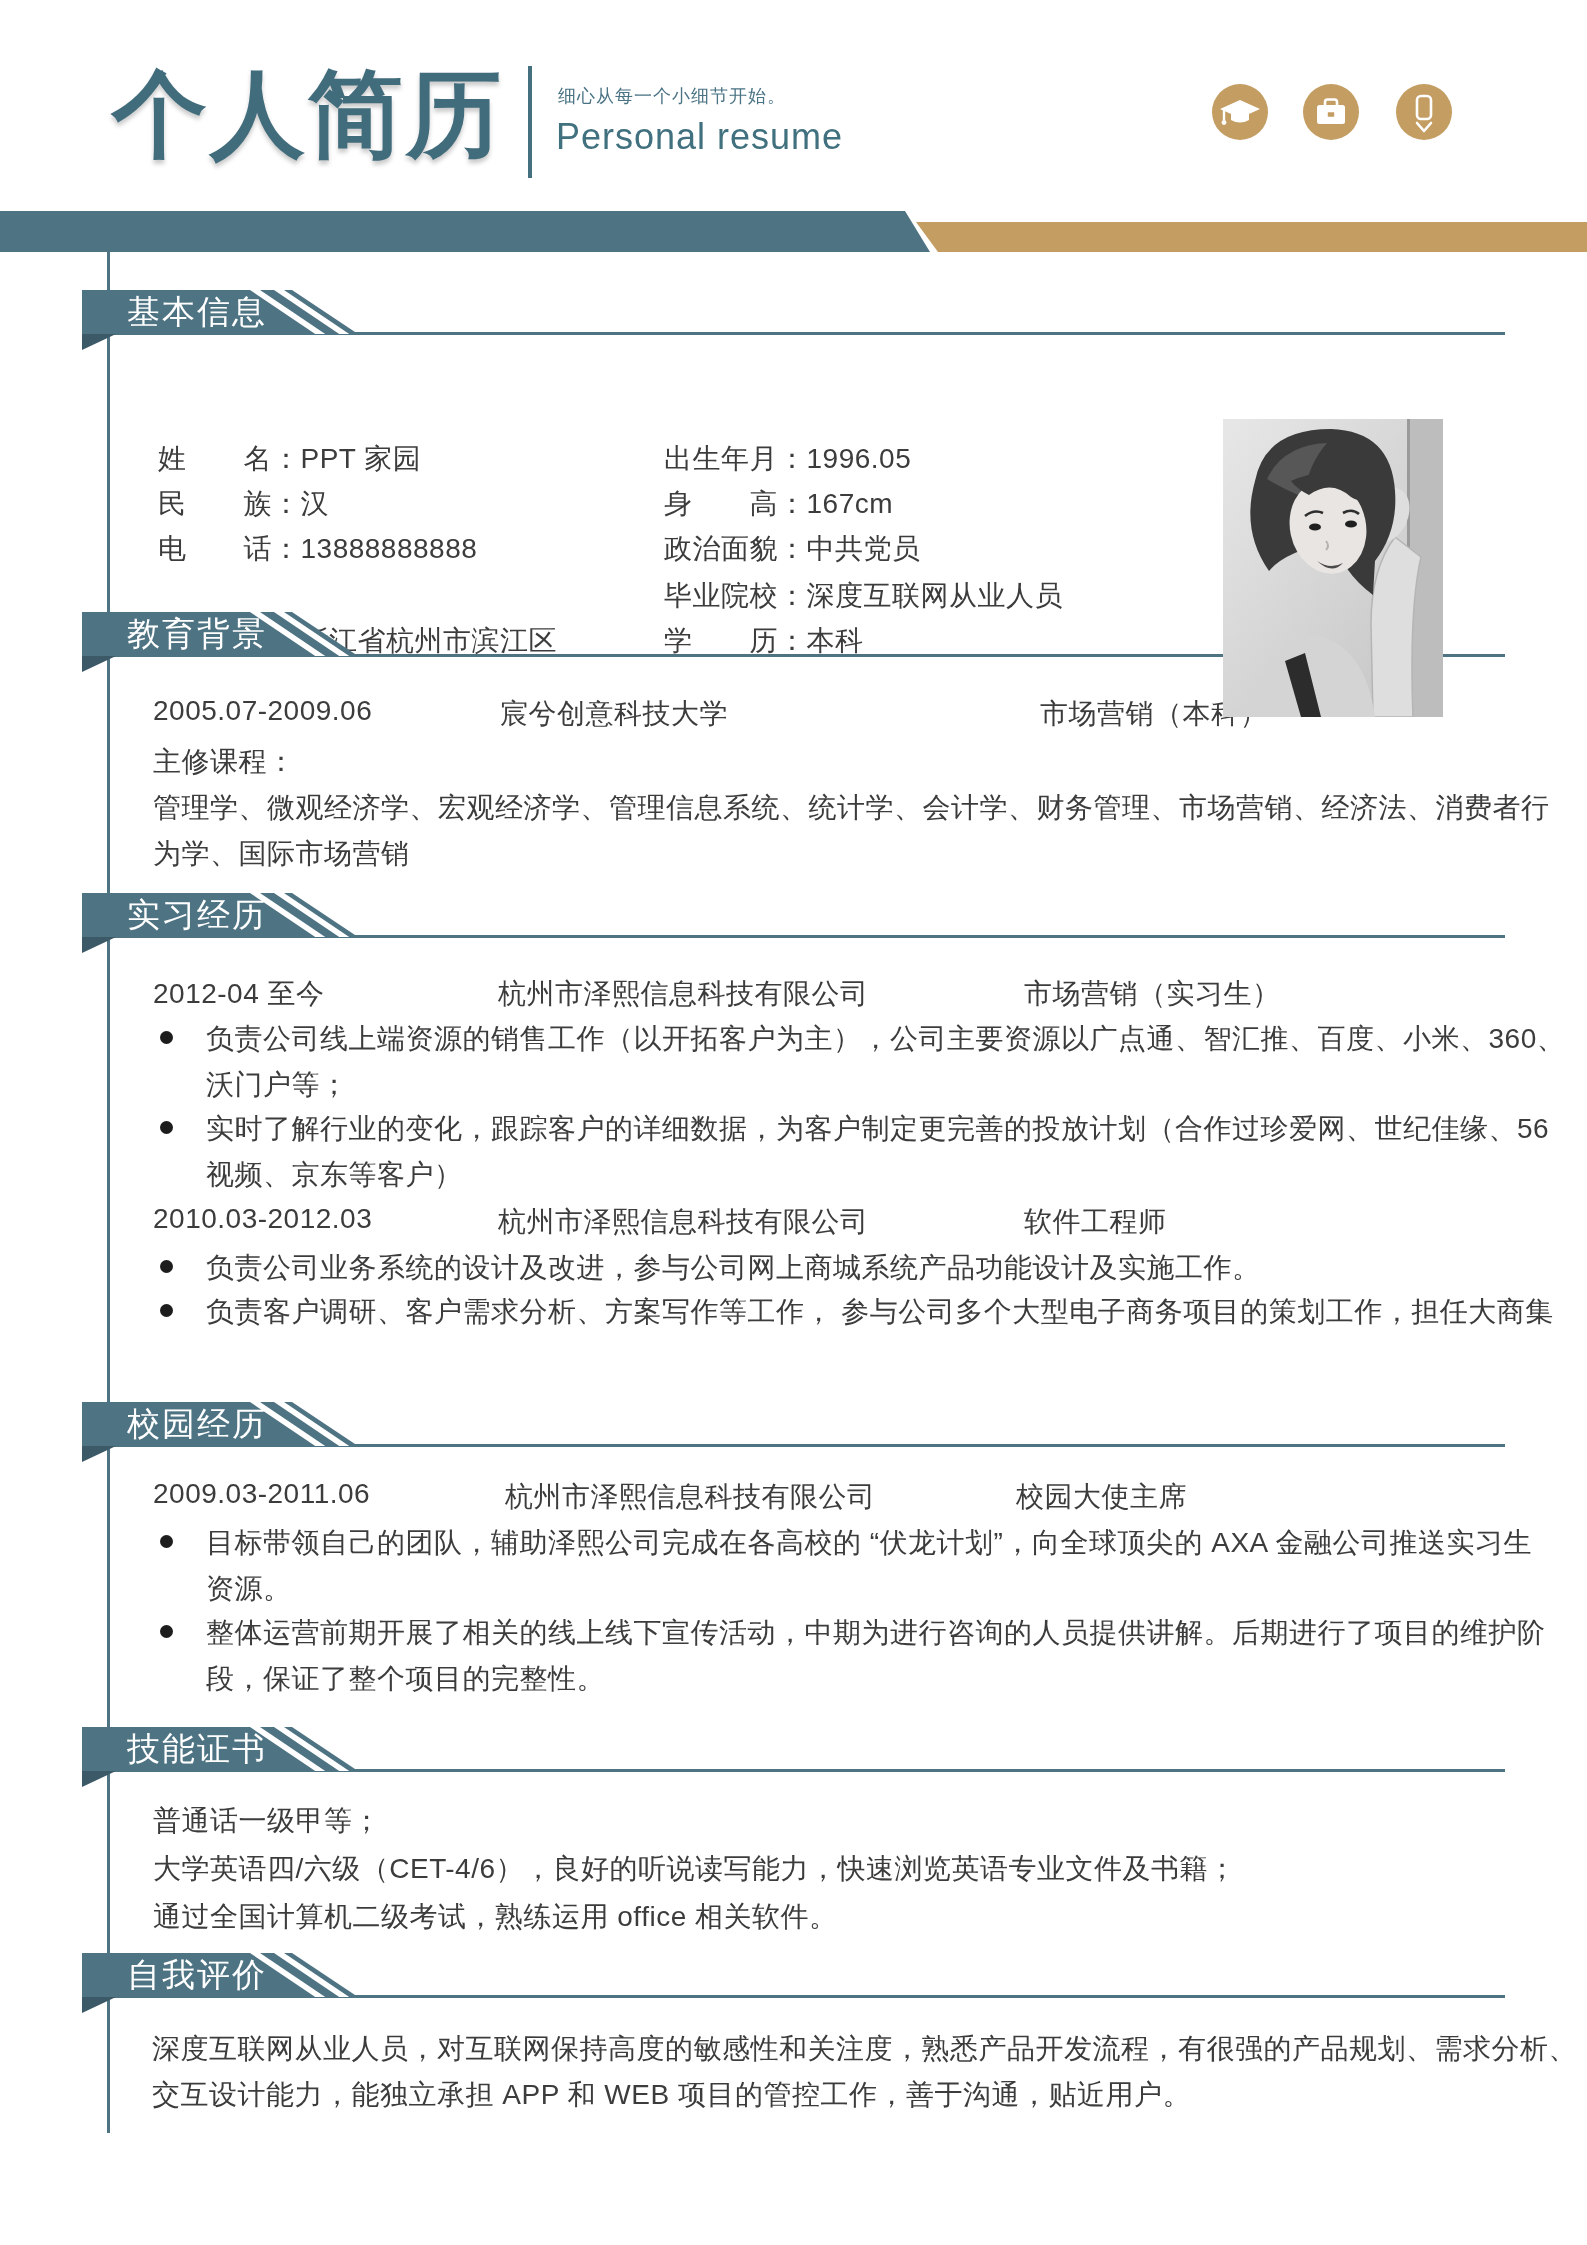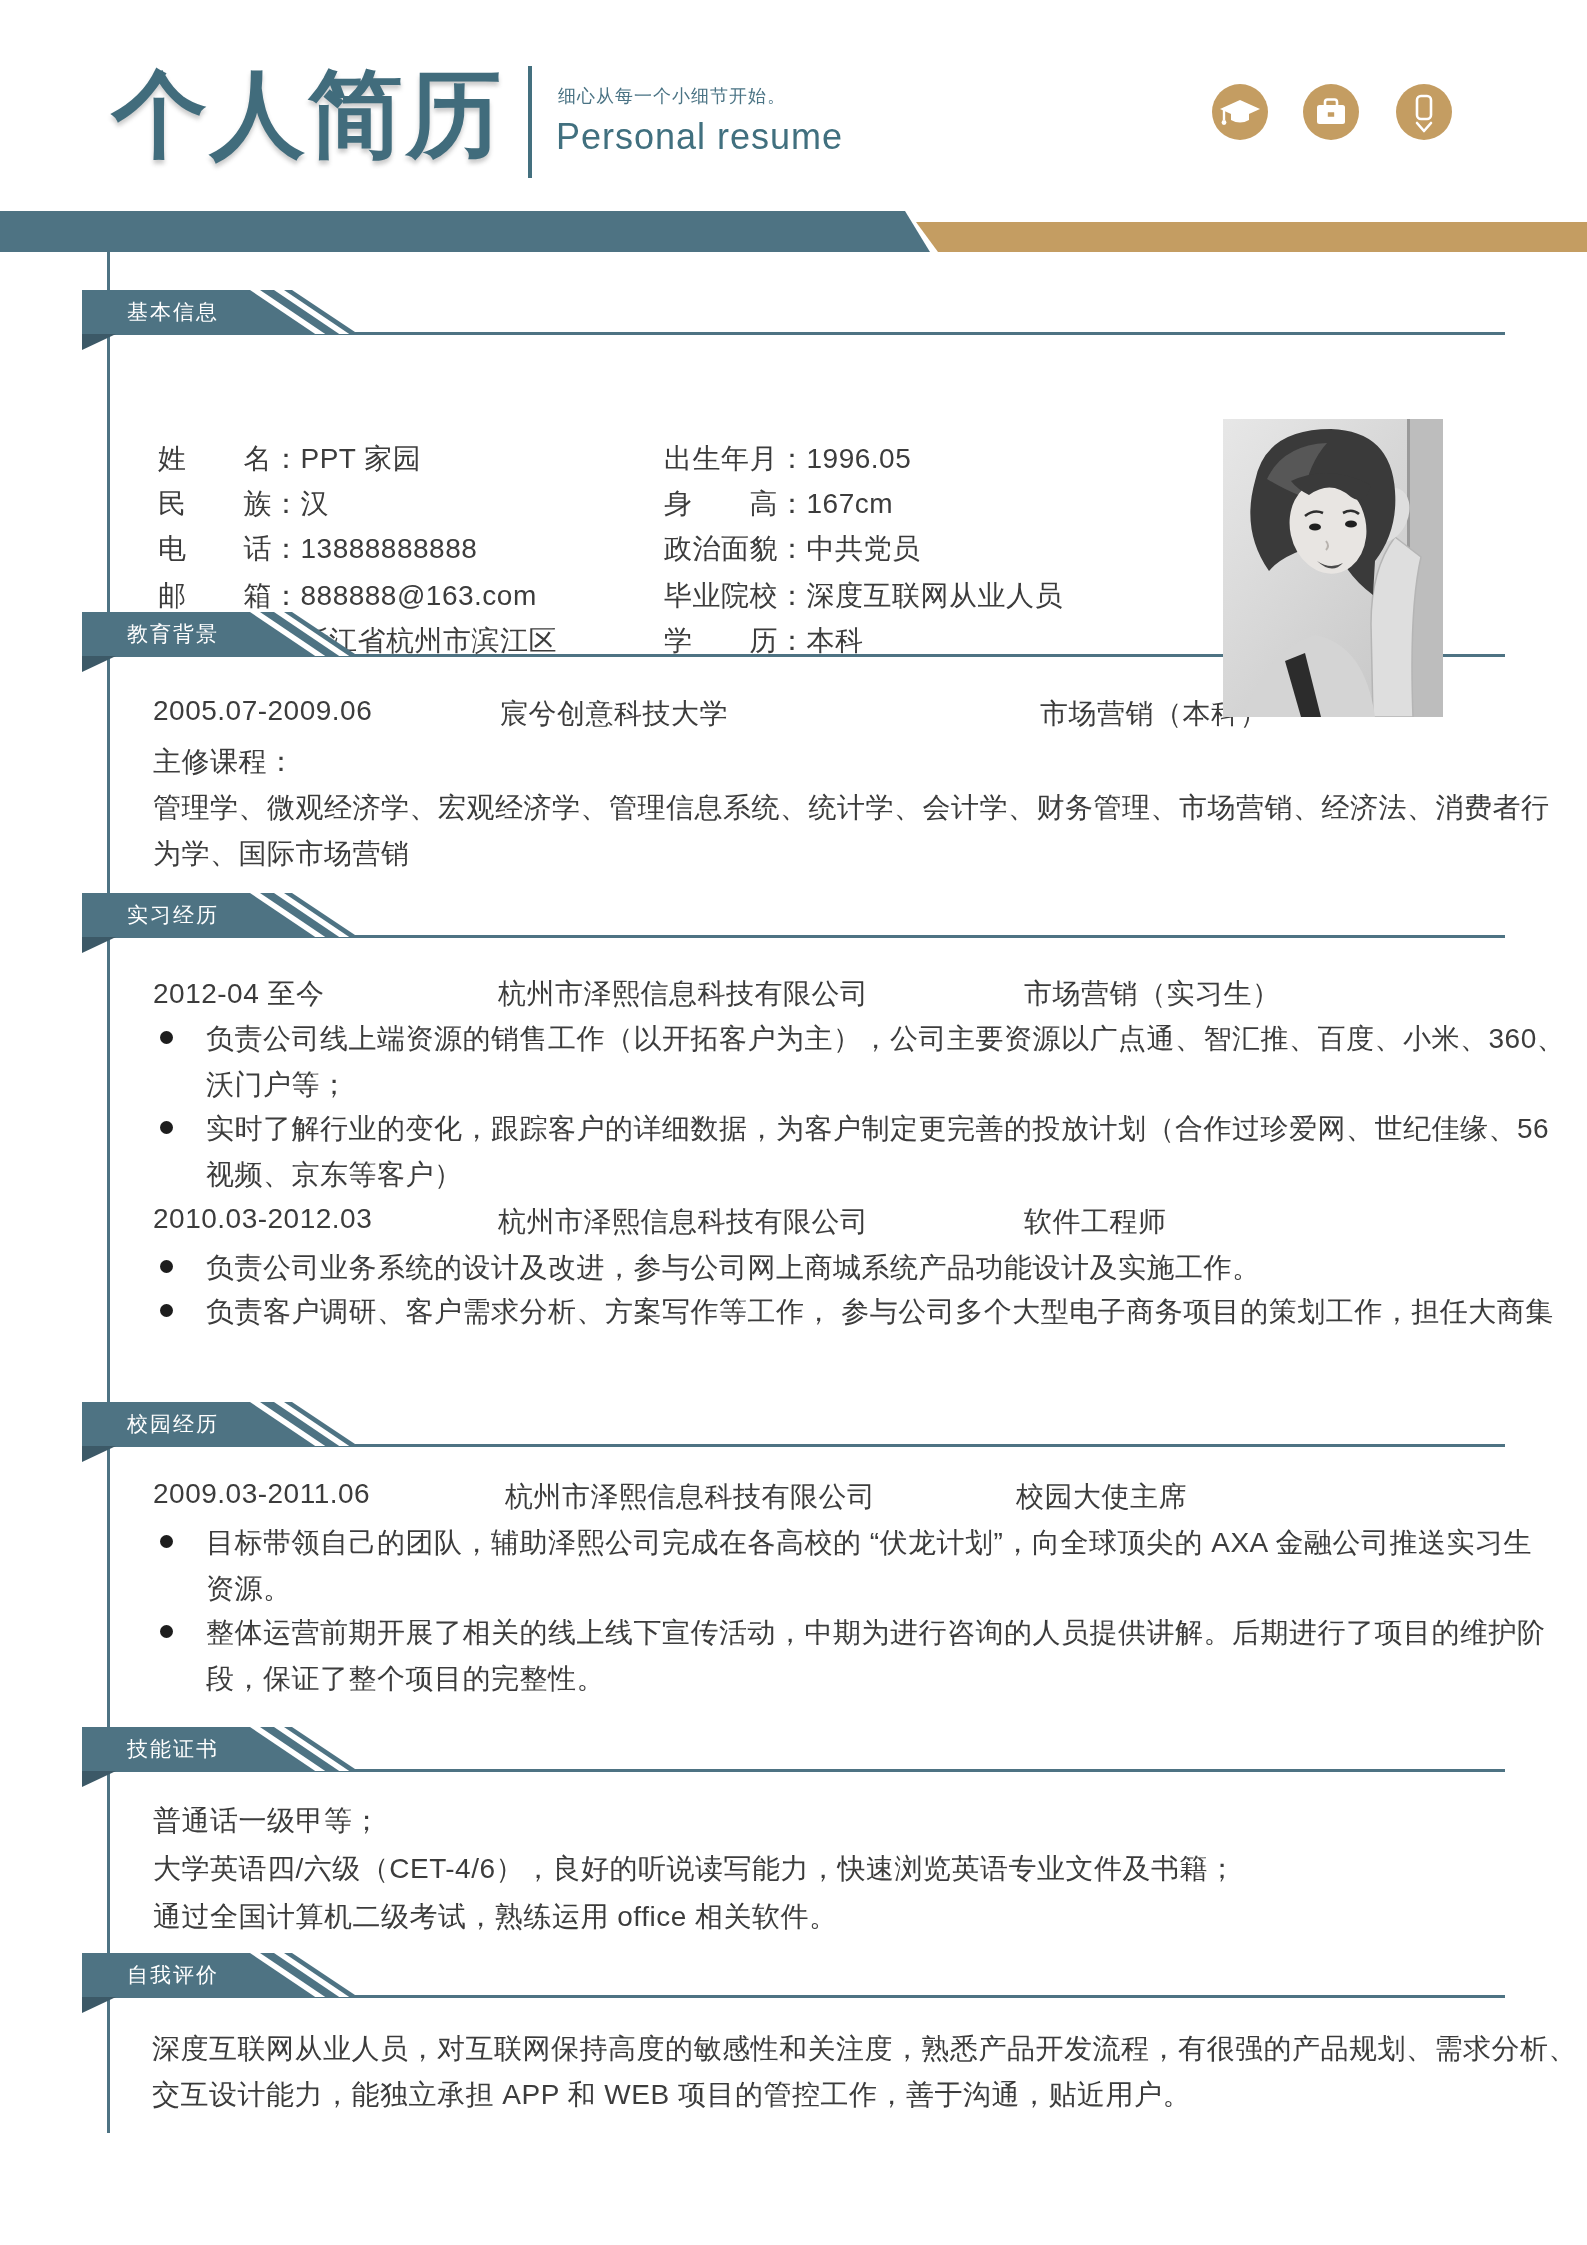--- a/index.html
+++ b/index.html
@@ -24,21 +24,21 @@
 
   
   .vline{position:absolute;left:107px;top:252px;width:3px;height:1881px;background:#4E7383;z-index:0;}
 
   
   .tab{position:absolute;left:82px;width:310px;height:44px;background:#4E7383;z-index:3;
        clip-path:polygon(0 0,210px 0,276px 100%,0 100%);}
   .tab .stripe{position:absolute;top:0;bottom:0;width:10px;background:#ffffff;
                transform:skewX(56deg);transform-origin:0 0;}
   .tab .s1{left:168px;} .tab .s2{left:192px;}
-  .tab-label{position:absolute;left:45px;top:0;line-height:44px;font-size:21px;color:#ffffff;
+  .tab-label{position:absolute;left:45px;top:0;line-height:44px;font-size:33px;color:#ffffff;
              letter-spacing:2px;white-space:nowrap;}
   .rule{position:absolute;left:82px;width:1423px;height:3px;background:#4E7383;z-index:1;}
   .fold{position:absolute;left:82px;width:0;height:0;z-index:2;
         border-top:16px solid #3C5967;border-right:34px solid transparent;}
 
   
   .t{position:absolute;font-size:28px;color:#3C3C3C;white-space:nowrap;letter-spacing:0.5px;z-index:1;}
   .dot{position:absolute;left:160px;width:13px;height:13px;border-radius:50%;background:#1d1d1d;z-index:1;}
 
   
@@ -125,21 +125,20 @@
   <div class="tab" style="top:1953px">
     <span class="tab-label">自我评价</span>
     <i class="stripe s1"></i>
     <i class="stripe s2"></i>
   </div>
   <div class="fold" style="top:1997px"></div>
 
   <div class="t" style="top:440px;left:158px"><span>姓　　名：</span><span>PPT 家园</span></div>
   <div class="t" style="top:485px;left:158px"><span>民　　族：</span><span>汉</span></div>
   <div class="t" style="top:530px;left:158px"><span>电　　话：</span><span>13888888888</span></div>
-  <div class="t" style="top:577px;left:158px"><span>邮　　箱：</span><span>888888@163.com</span></div>
   <div class="t" style="top:622px;left:158px"><span>住　　址：</span><span>浙江省杭州市滨江区</span></div>
 
   <div class="t" style="top:440px;left:664px"><span>出生年月：</span><span>1996.05</span></div>
   <div class="t" style="top:485px;left:664px"><span>身　　高：</span><span>167cm</span></div>
   <div class="t" style="top:530px;left:664px"><span>政治面貌：</span><span>中共党员</span></div>
   <div class="t" style="top:577px;left:664px"><span>毕业院校：</span><span>深度互联网从业人员</span></div>
   <div class="t" style="top:622px;left:664px"><span>学　　历：</span><span>本科</span></div>
 
   <div class="t" style="top:695px;left:153px">2005.07-2009.06</div>
   <div class="t" style="top:695px;left:500px">宸兮创意科技大学</div>

